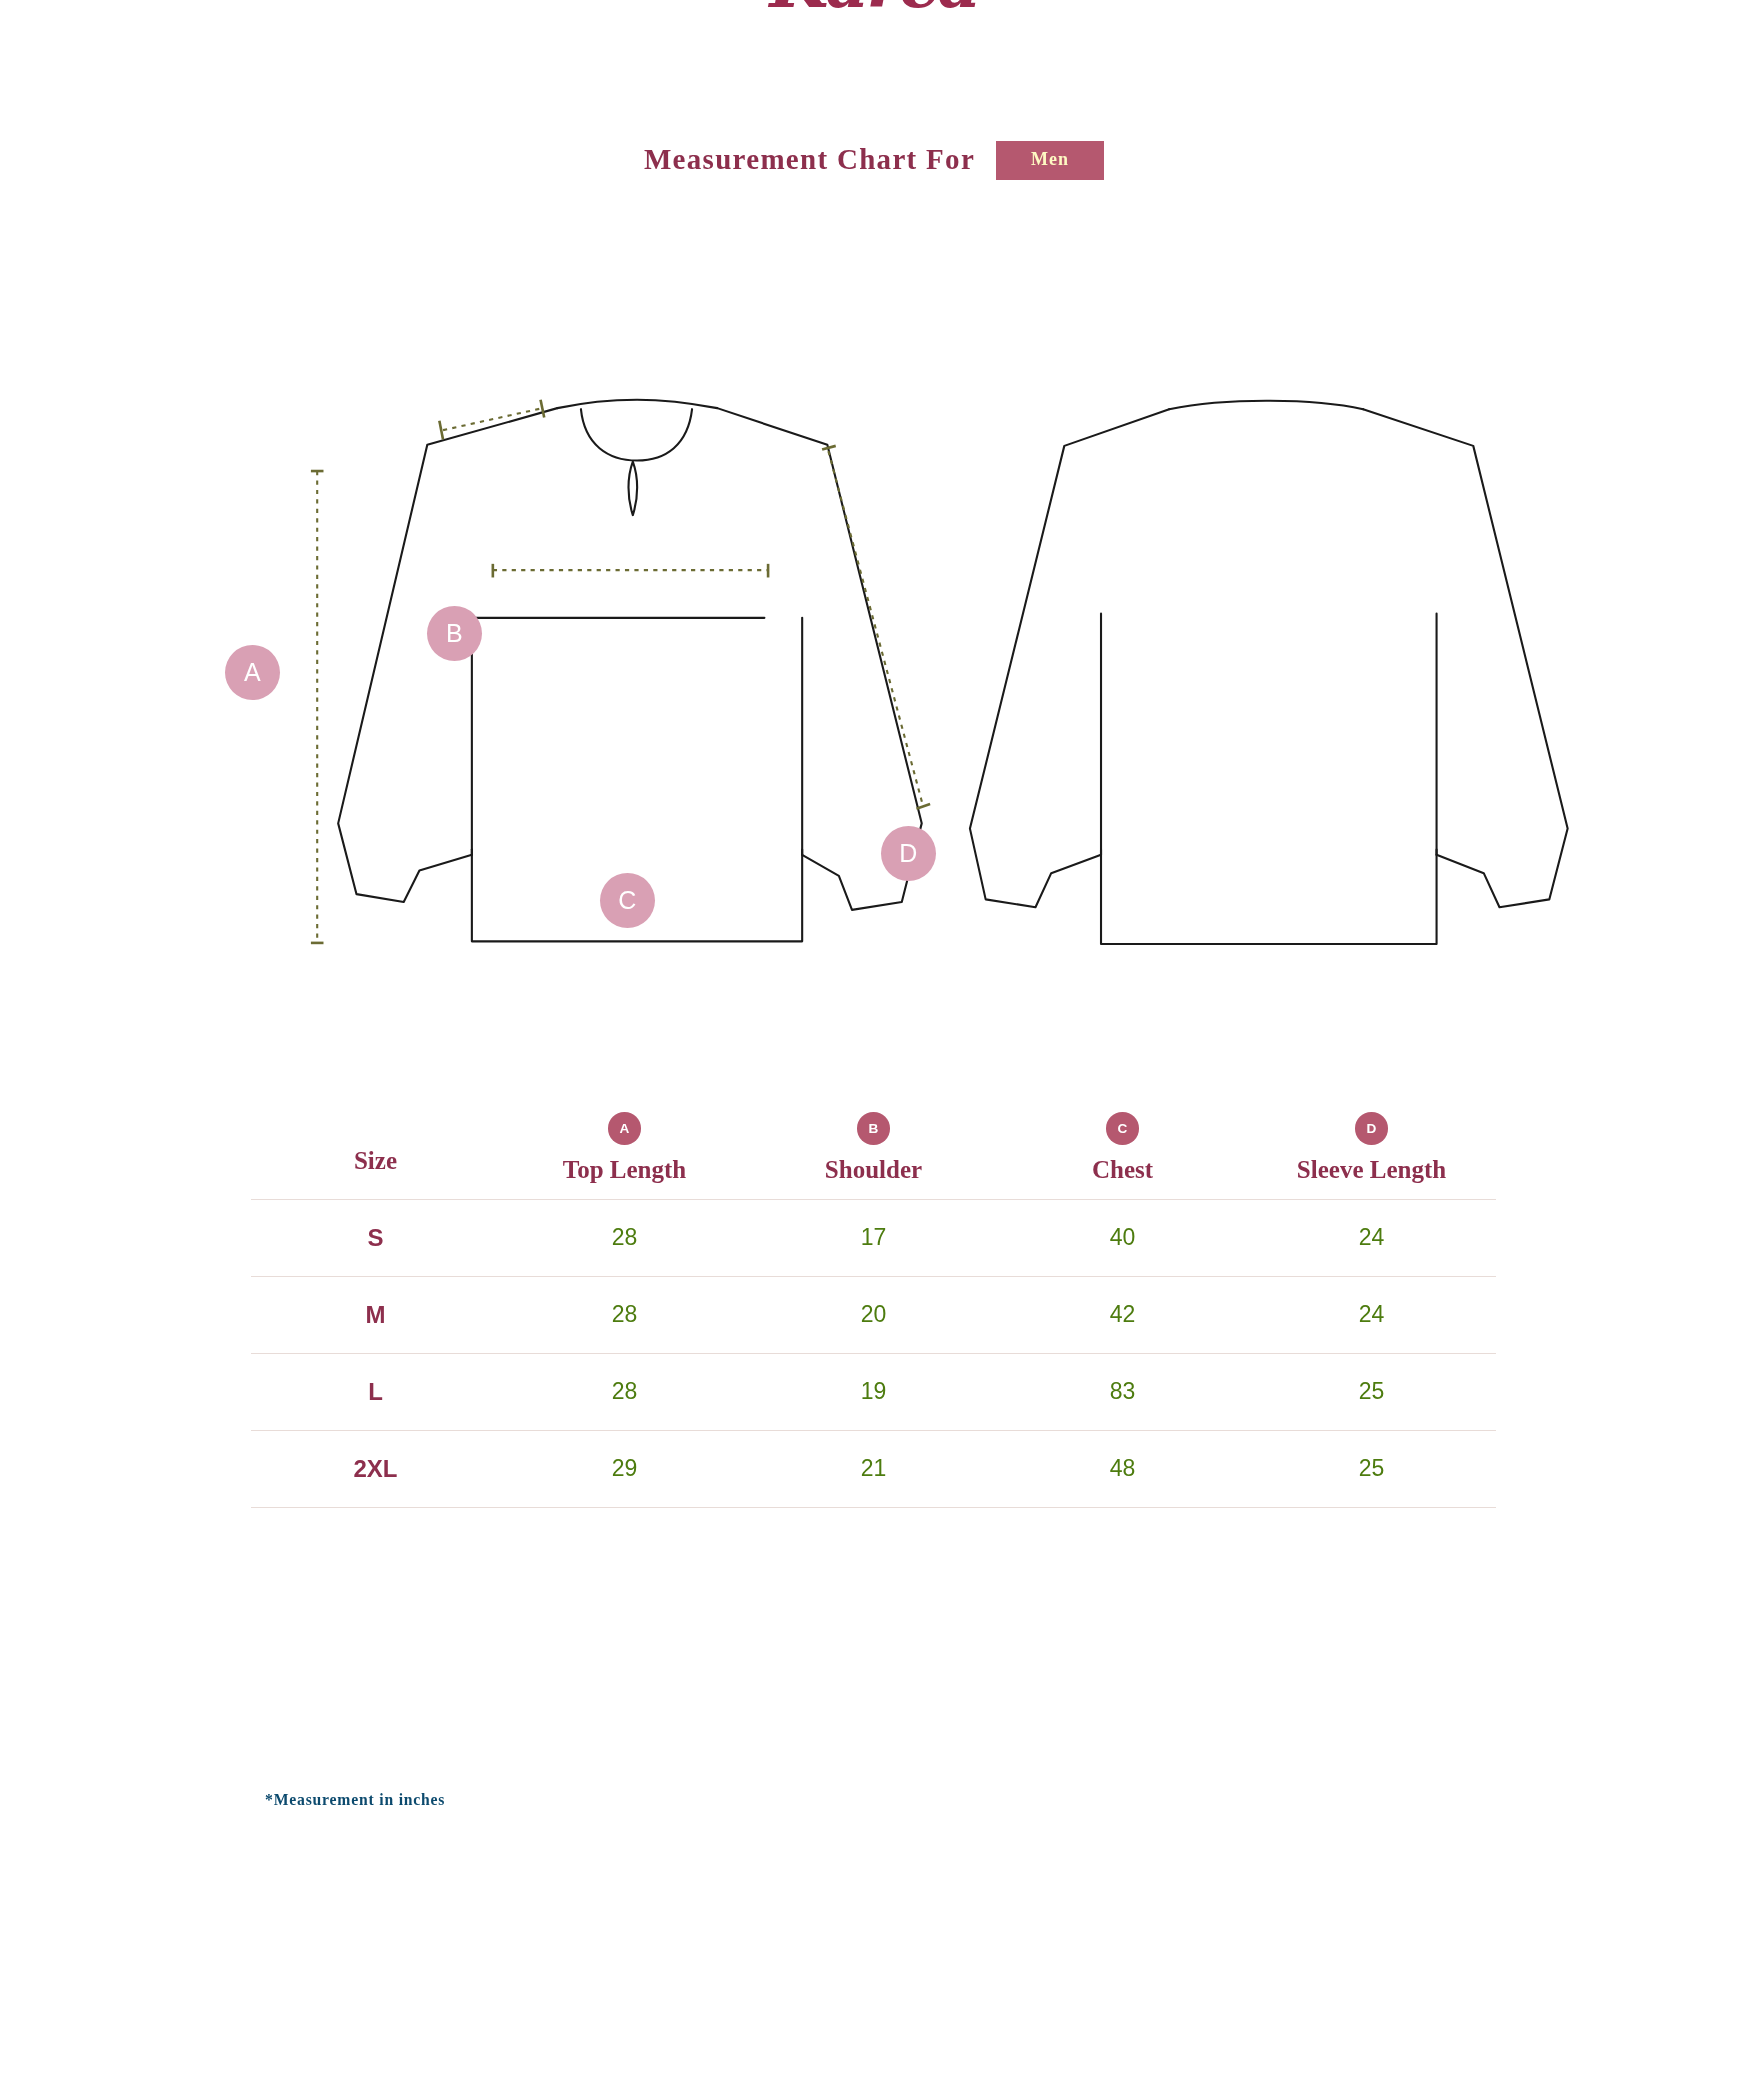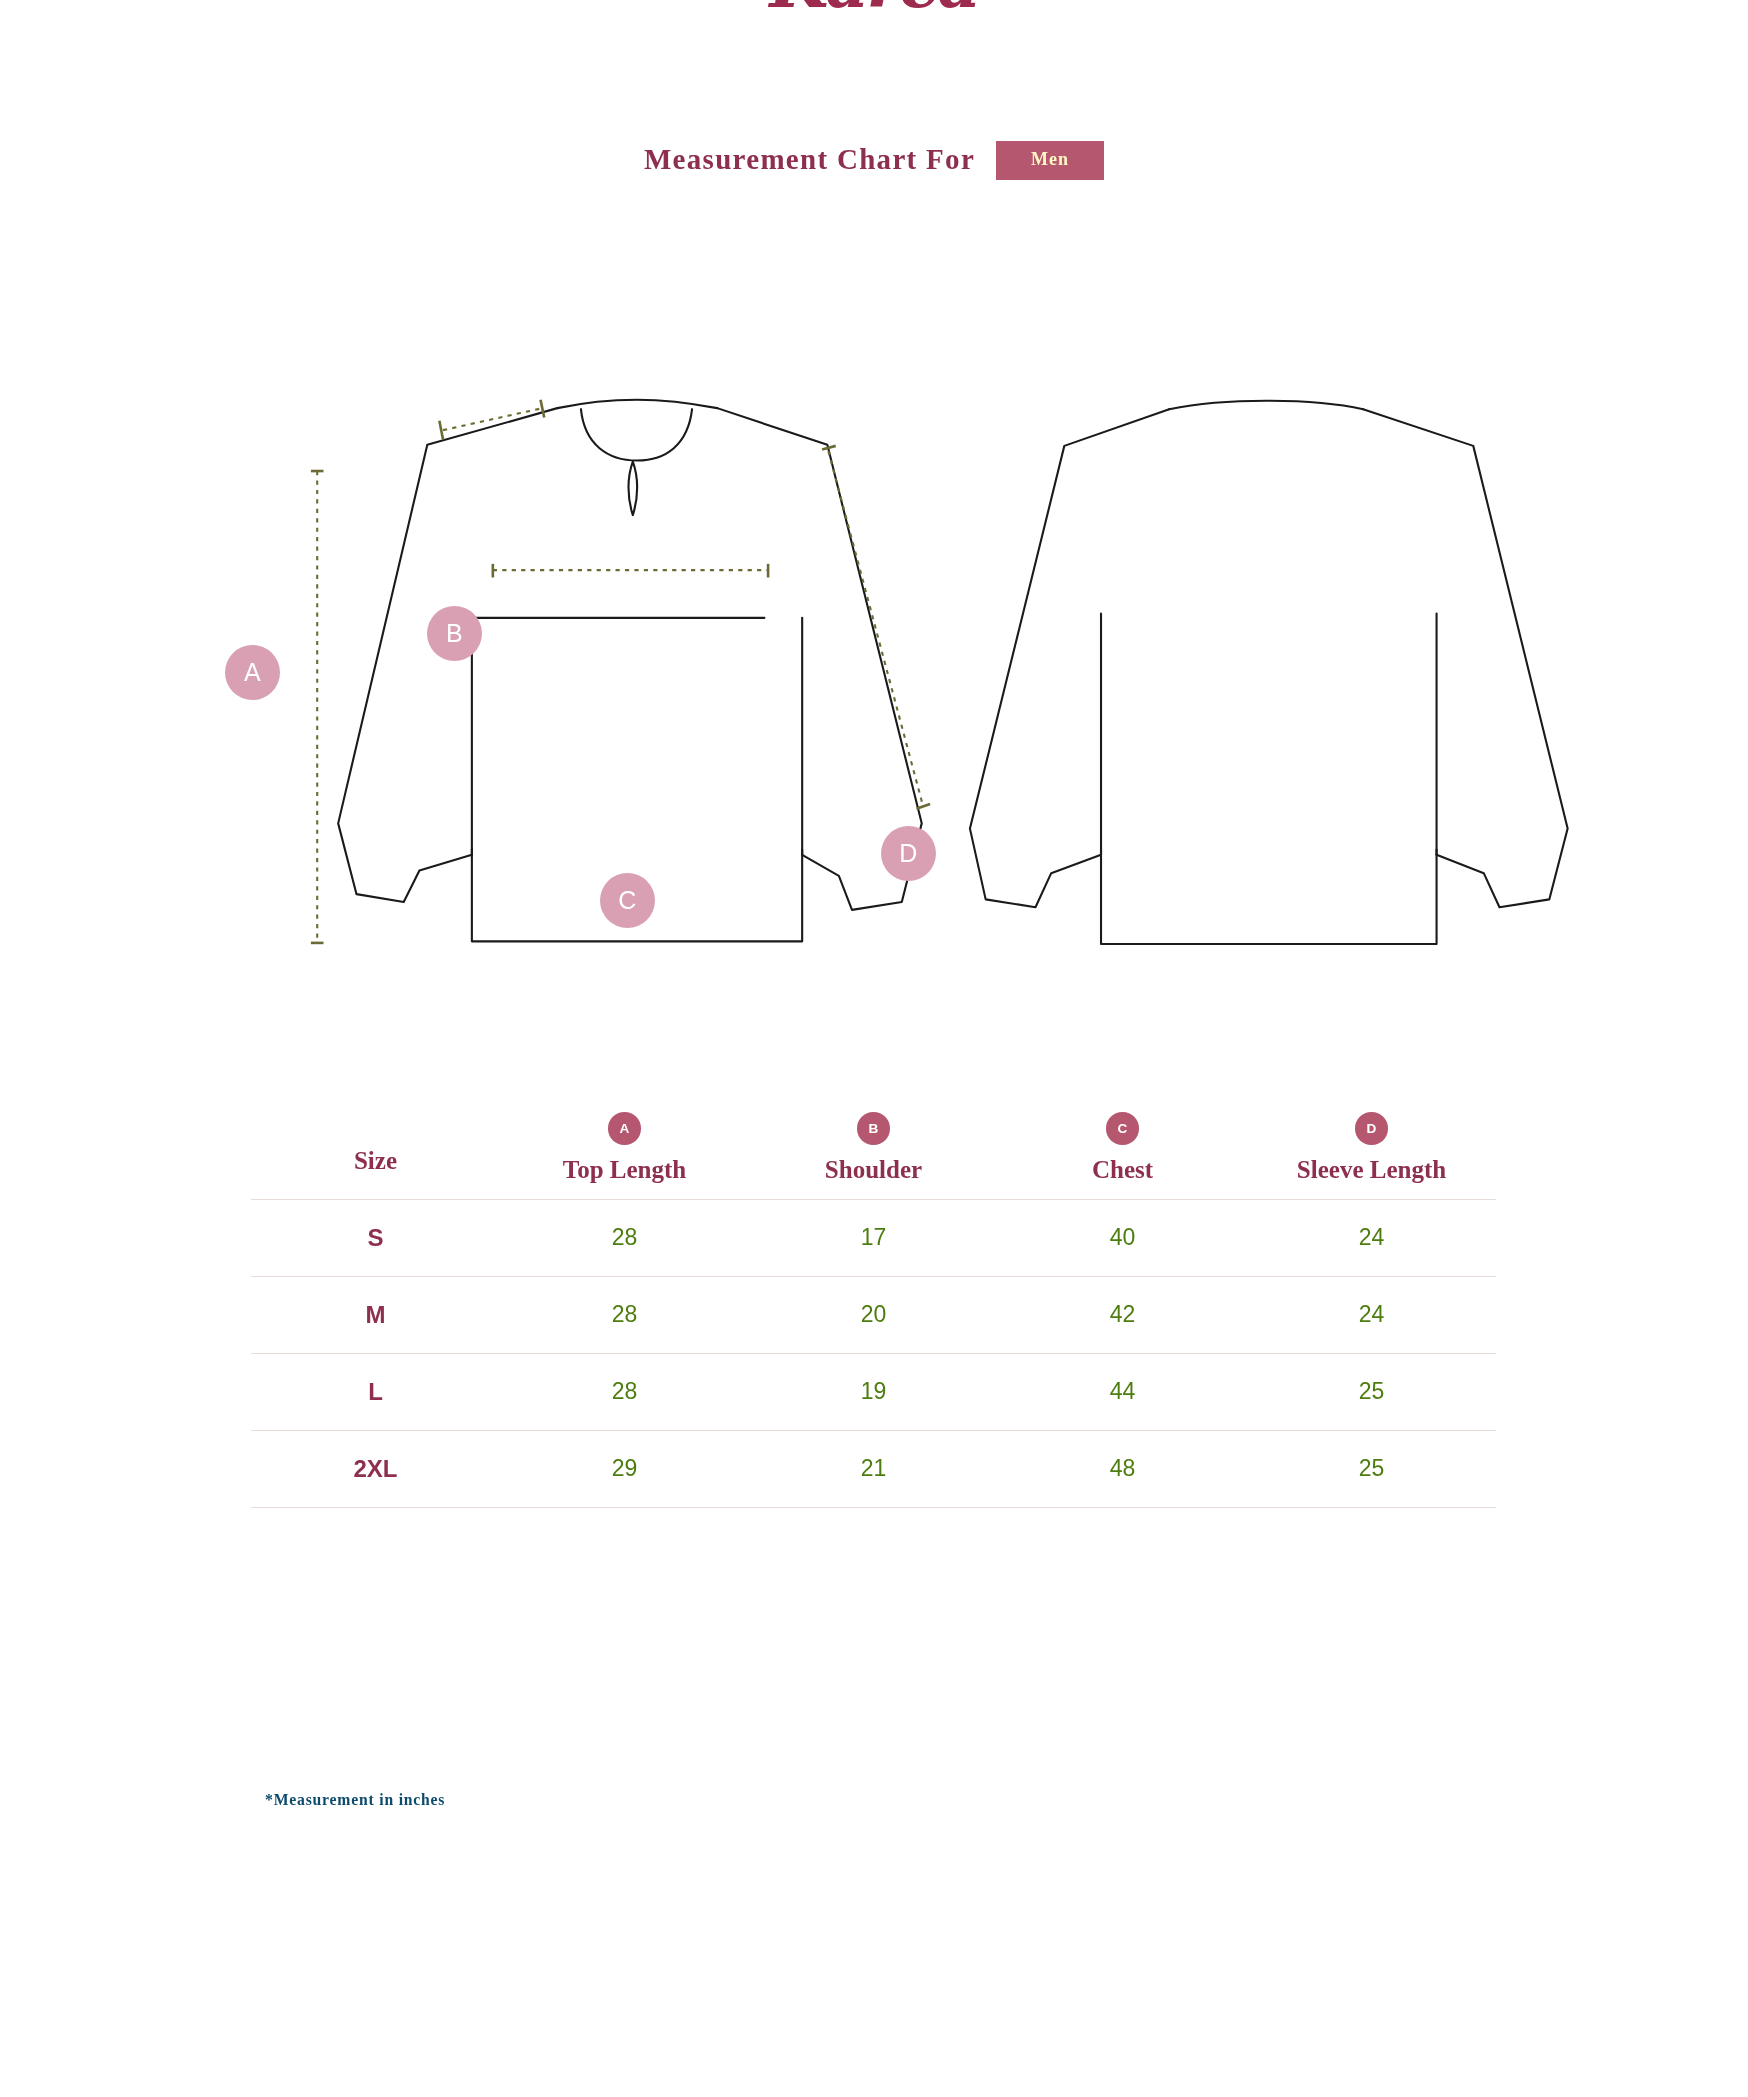--- a/index.html
+++ b/index.html
@@ -295,21 +295,21 @@
           <td class="size-cell">M</td>
           <td>28</td>
           <td>20</td>
           <td>42</td>
           <td>24</td>
         </tr>
         <tr>
           <td class="size-cell">L</td>
           <td>28</td>
           <td>19</td>
-          <td>44</td>
+          <td>83</td>
           <td>25</td>
         </tr>
         <tr>
           <td class="size-cell">2XL</td>
           <td>29</td>
           <td>21</td>
           <td>48</td>
           <td>25</td>
         </tr>
       </tbody>

